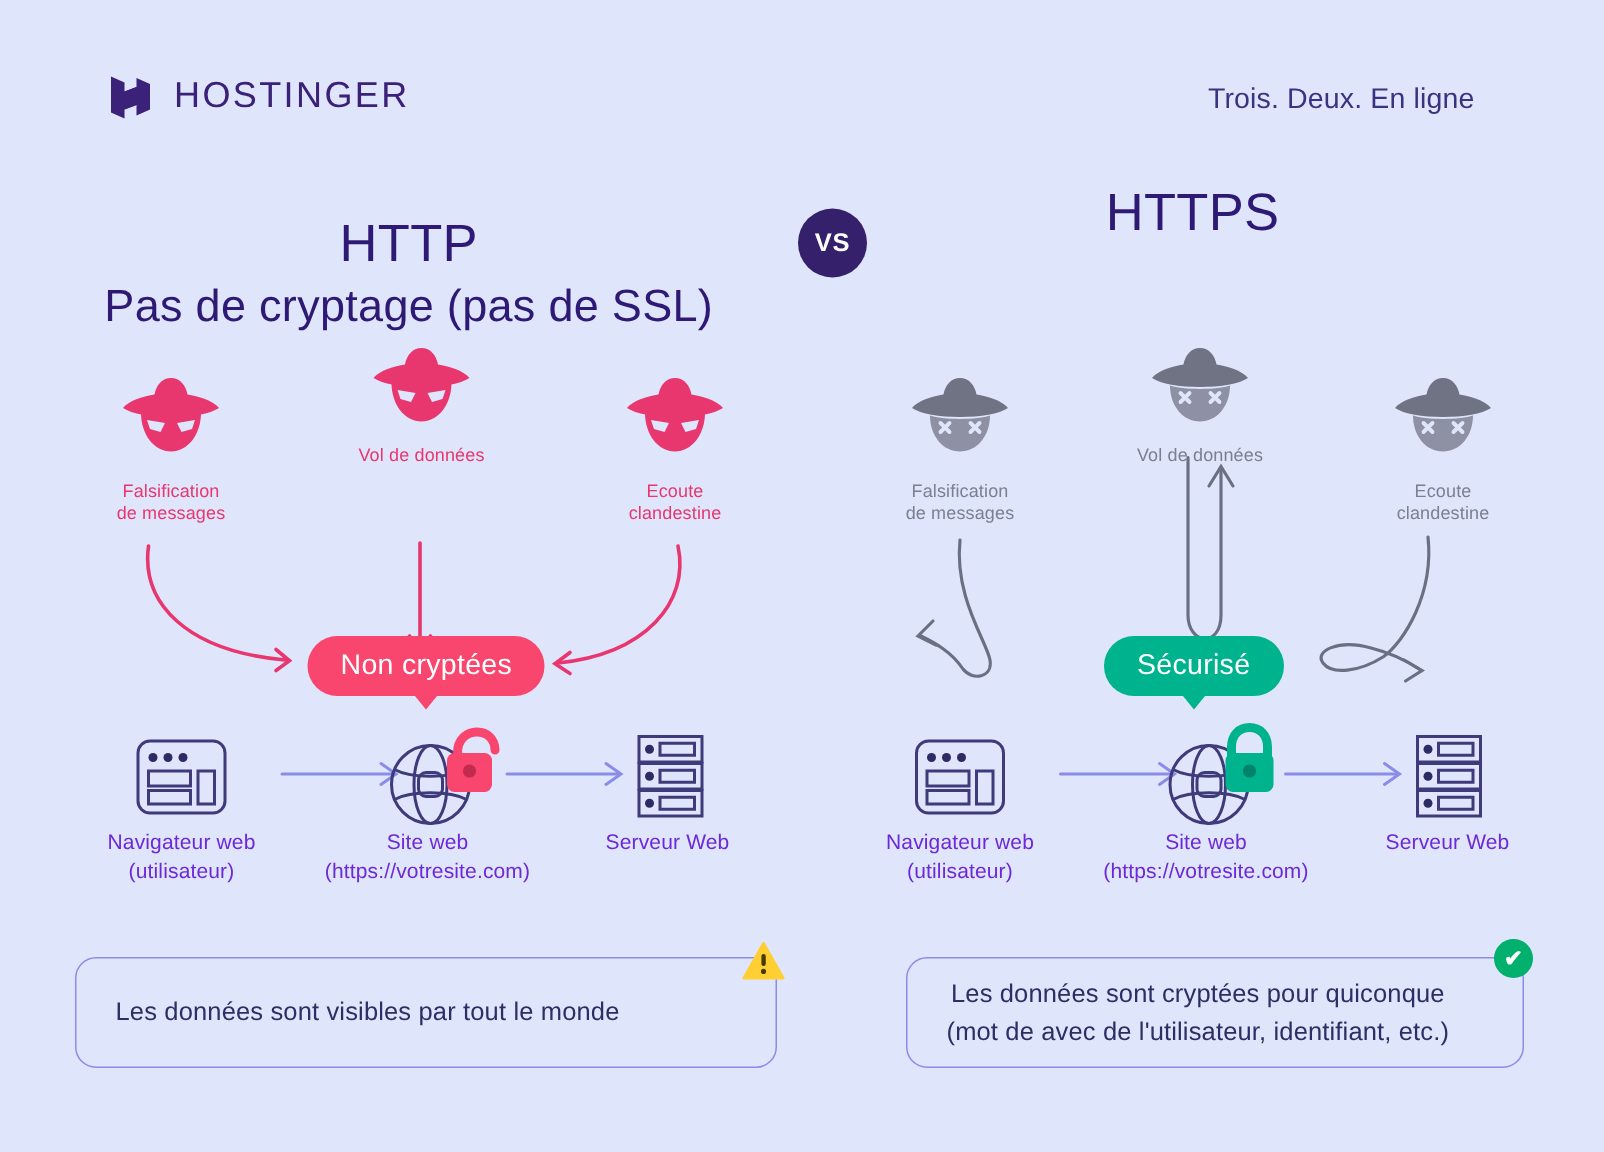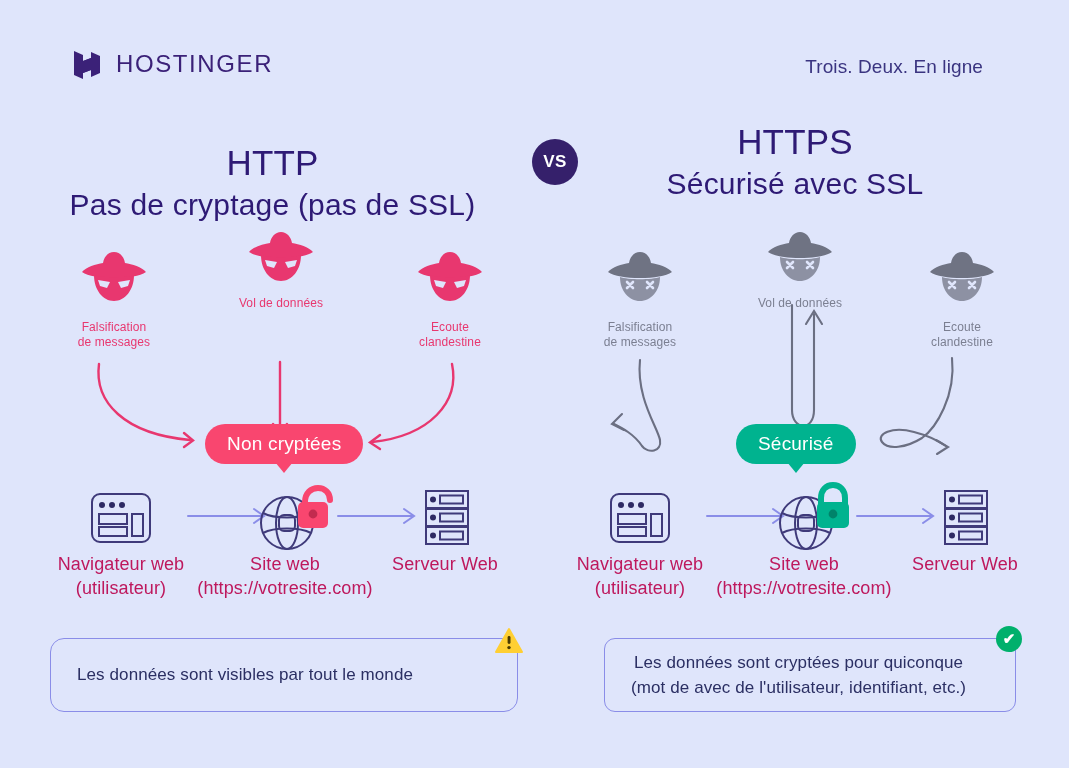--- a/index.html
+++ b/index.html
@@ -54,21 +54,21 @@
     width:0;height:0;border-left:9px solid transparent;border-right:9px solid transparent;
     border-top:11px solid currentColor;
   }
   #badge-insecure{background:#f9466f;}
   #badge-insecure::after{color:#f9466f;}
   #badge-secure{background:#00b38f;}
   #badge-secure::after{color:#00b38f;}
 
   
   .node-label{
-    text-align:center;font-size:18px;line-height:1.35;color:#be185d;letter-spacing:.1px;
+    text-align:center;font-size:14px;line-height:1.35;color:#6d28d9;letter-spacing:.1px;
   }
 
   
   .callout{
     border:1.6px solid #8a8de8;border-radius:14px;background:transparent;
     display:flex;align-items:center;justify-content:flex-start;text-align:center;
     font-size:17px;line-height:1.5;color:#2b2f63;letter-spacing:.1px;padding:0 26px;
   }
   .corner-badge{
     position:absolute;width:26px;height:26px;border-radius:50%;
@@ -95,21 +95,20 @@
 
   <div class="abs" id="tagline">Trois. Deux. En ligne</div>
 
   <div class="abs col-title" id="title-http">
     <div class="t1">HTTP</div>
     <div class="t2">Pas de cryptage (pas de SSL)</div>
   </div>
 
   <div class="abs col-title" id="title-https">
     <div class="t1">HTTPS</div>
-    <div class="t2">Sécurisé avec SSL</div>
   </div>
 
   <div class="abs" id="vs-badge">VS</div>
 
   <div class="abs red" style="left:78px;top:248px;">
     <div>
       <svg class="hacker" viewBox="0 0 72 58">
         <path d="M36 4 C30 4 26 9 25 15 C18 16 8 19 4 24 C10 28 22 30 36 30 C50 30 62 28 68 24 C64 19 54 16 47 15 C46 9 42 4 36 4 Z" fill="#e8376f"></path>
         <path d="M16 27 C16 42 25 53 36 53 C47 53 56 42 56 27 C48 30 24 30 16 27 Z" fill="#e8376f"></path>
         <path d="M20 32 L32 34 L29 40 L22 38 Z" fill="#dfe5fb"></path>
@@ -390,21 +389,21 @@
     <div class="corner-badge" id="warn-badge" style="right:-4px;top:-10px;">
       <svg width="28" height="26" viewBox="0 0 28 26">
         <path d="M14 1 L27 24 L1 24 Z" fill="#ffcf33" stroke="#ffcf33" stroke-width="2" stroke-linejoin="round"></path>
         <rect x="12.6" y="8" width="2.9" height="8" rx="1.4" fill="#4a3a00"></rect>
         <circle cx="14" cy="19.6" r="1.7" fill="#4a3a00"></circle>
       </svg>
     </div>
   </div>
 
   <div class="abs" style="left:604px;top:638px;width:412px;height:74px;">
-    <div class="callout" style="width:100%;height:100%;box-sizing:border-box;border-radius:11px;">
+    <div class="callout" style="width:100%;height:100%;box-sizing:border-box;">
       <div>
         <div>Les données sont cryptées pour quiconque</div>
         <div>(mot de avec de l'utilisateur, identifiant, etc.)</div>
       </div>
     </div>
     <div class="corner-badge" id="ok-badge" style="right:-6px;top:-12px;">
       <span>✔</span>
     </div>
   </div>
 

